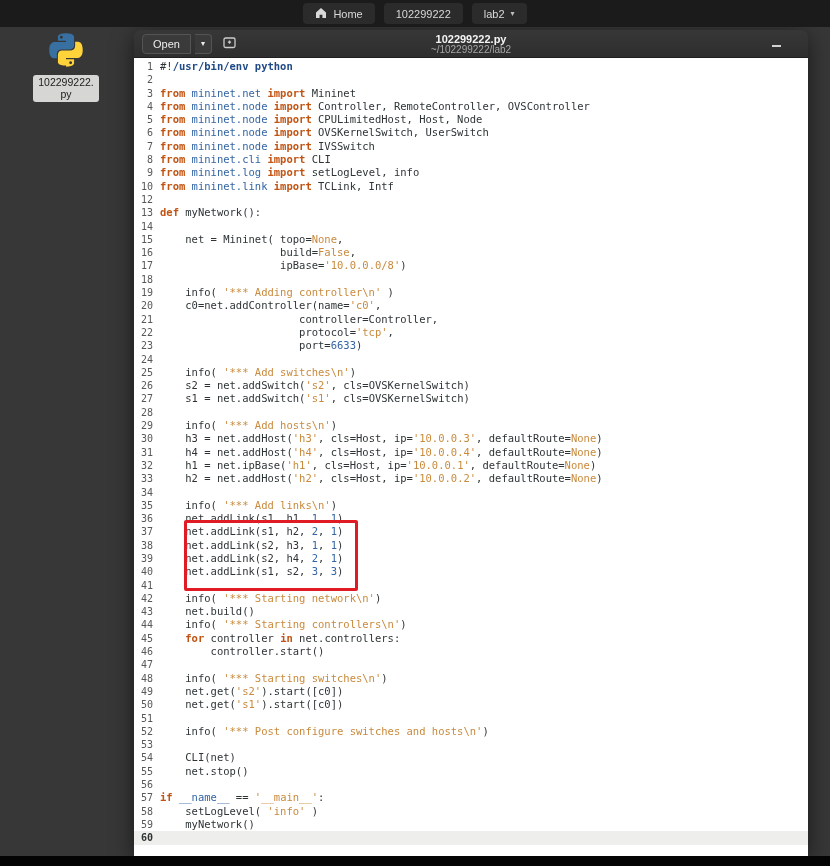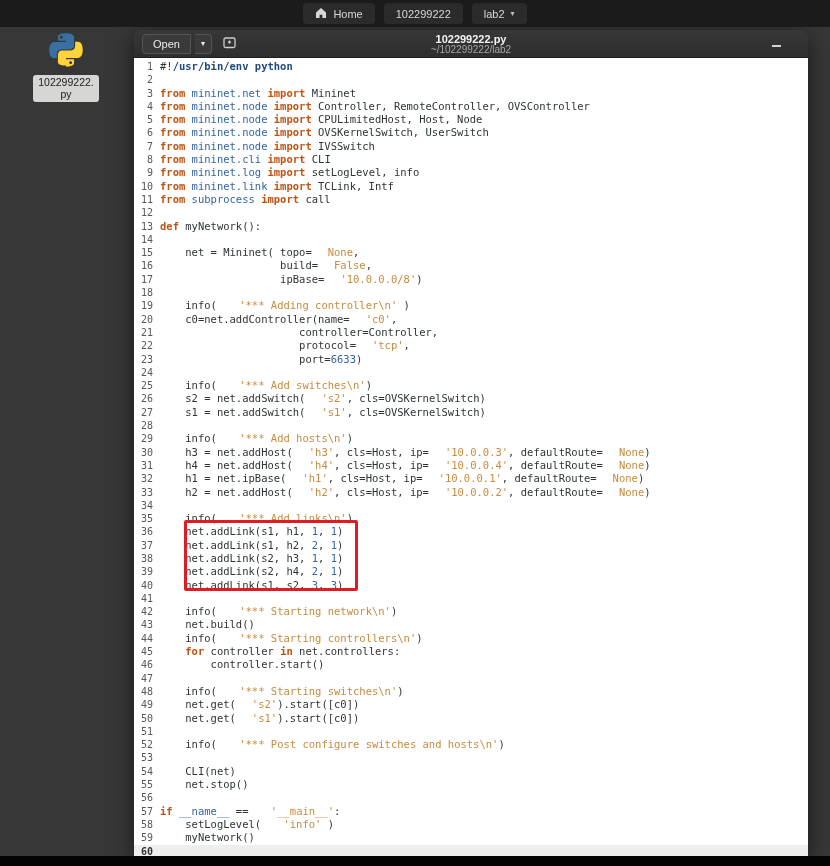--- a/index.html
+++ b/index.html
@@ -82,21 +82,21 @@
   .code-line.current { background: var(--syn-currentbg, #eeeeec); }
   .code-line.current .gutter-num { color: #2e3436; font-weight: bold; }
   .gutter-num {
     flex: none; width: 26px; text-align: right; padding-right: 7px;
     color: var(--syn-linenum, #585858); font-size: 10px;
   }
   .code-text { white-space: pre; }
   .tok-p  { color: var(--syn-plain, #2e3436); }
   .tok-k  { color: var(--syn-keyword, #cc5200); font-weight: bold; }
   .tok-m  { color: var(--syn-module, #3465a4); }
-  .tok-s  { color: var(--syn-string, #c98a3d); margin-left: 16px; }
+  .tok-s  { color: var(--syn-string, #c98a3d); }
   .tok-n  { color: var(--syn-number, #3465a4); }
   .tok-sb { color: var(--syn-shebang, #204a87); font-weight: bold; }
 
   .annotation-box {
     position: absolute; left: 50px; width: 174px;
     border: 3px solid var(--syn-annot, #e01b24); border-radius: 2px;
     pointer-events: none; z-index: 3;
   }
 
   
@@ -212,24 +212,20 @@
           </div>
           <div class="code-line">
             <span class="gutter-num">9</span>
             <span class="code-text"><span class="tok-k">from </span><span class="tok-m">mininet.log</span><span class="tok-k"> import </span><span class="tok-p">setLogLevel, info</span></span>
           </div>
           <div class="code-line">
             <span class="gutter-num">10</span>
             <span class="code-text"><span class="tok-k">from </span><span class="tok-m">mininet.link</span><span class="tok-k"> import </span><span class="tok-p">TCLink, Intf</span></span>
           </div>
           <div class="code-line">
-            <span class="gutter-num">11</span>
-            <span class="code-text"><span class="tok-k">from </span><span class="tok-m">subprocess</span><span class="tok-k"> import </span><span class="tok-p">call</span></span>
-          </div>
-          <div class="code-line">
             <span class="gutter-num">12</span>
             <span class="code-text"></span>
           </div>
           <div class="code-line">
             <span class="gutter-num">13</span>
             <span class="code-text"><span class="tok-k">def </span><span class="tok-p">myNetwork():</span></span>
           </div>
           <div class="code-line">
             <span class="gutter-num">14</span>
             <span class="code-text"></span>

